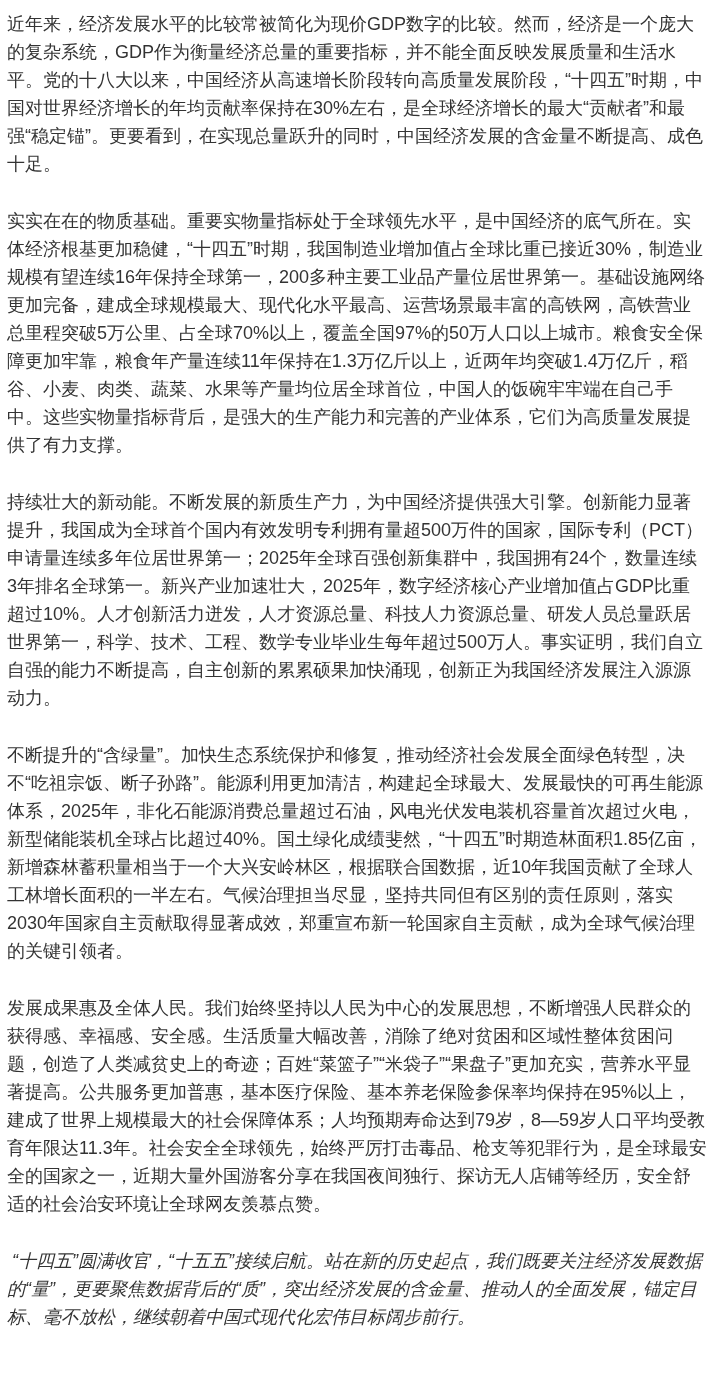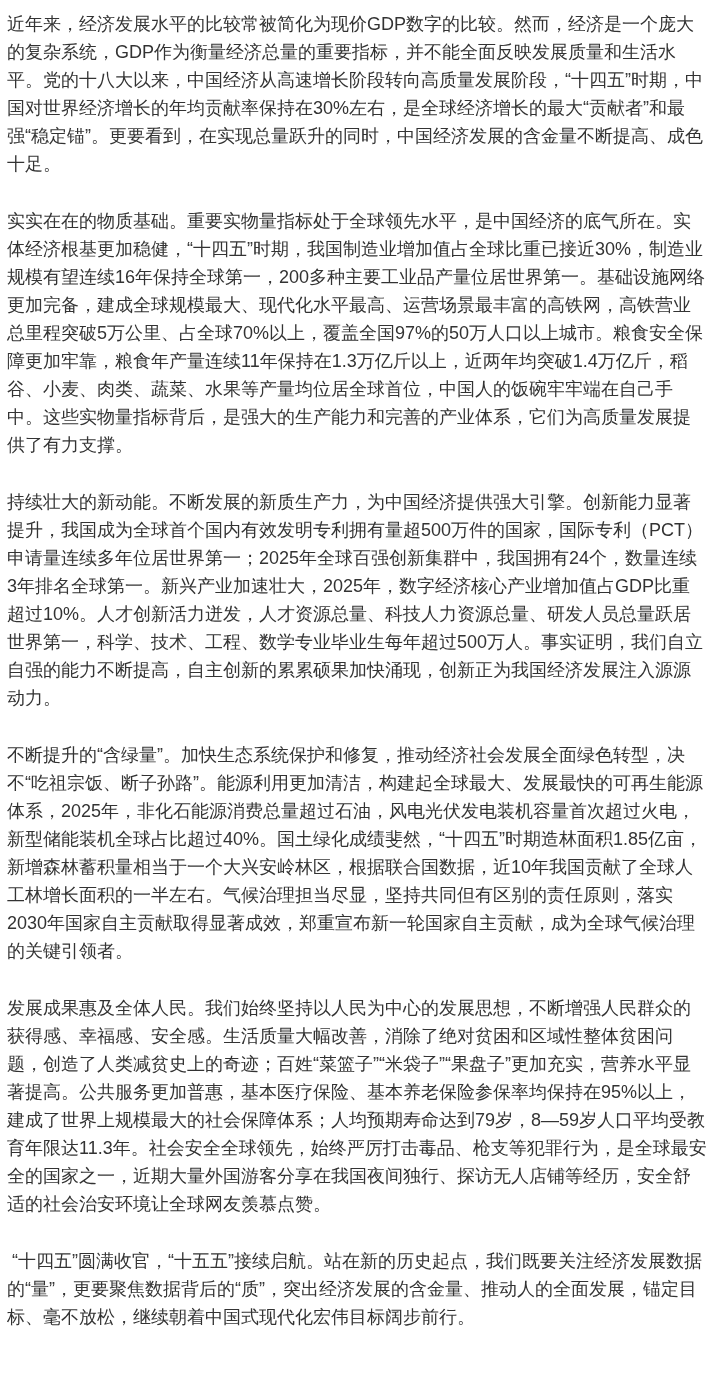--- a/index.html
+++ b/index.html
@@ -21,20 +21,21 @@
     line-height: 28px;
     text-align: left;
   }
   .article p {
     margin: 0 0 29px 0;
     white-space: pre-wrap;
     overflow-wrap: break-word;
   }
   .article p:last-child {
     margin-bottom: 0;
+    font-style: italic;
   }
 </style>
 </head>
 <body>
 
 <main class="article">
   <p>近年来，经济发展水平的比较常被简化为现价GDP数字的比较。然而，经济是一个庞大的复杂系统，GDP作为衡量经济总量的重要指标，并不能全面反映发展质量和生活水平。党的十八大以来，中国经济从高速增长阶段转向高质量发展阶段，“十四五”时期，中国对世界经济增长的年均贡献率保持在30%左右，是全球经济增长的最大“贡献者”和最强“稳定锚”。更要看到，在实现总量跃升的同时，中国经济发展的含金量不断提高、成色十足。</p>
   <p>实实在在的物质基础。重要实物量指标处于全球领先水平，是中国经济的底气所在。实体经济根基更加稳健，“十四五”时期，我国制造业增加值占全球比重已接近30%，制造业规模有望连续16年保持全球第一，200多种主要工业品产量位居世界第一。基础设施网络更加完备，建成全球规模最大、现代化水平最高、运营场景最丰富的高铁网，高铁营业总里程突破5万公里、占全球70%以上，覆盖全国97%的50万人口以上城市。粮食安全保障更加牢靠，粮食年产量连续11年保持在1.3万亿斤以上，近两年均突破1.4万亿斤，稻谷、小麦、肉类、蔬菜、水果等产量均位居全球首位，中国人的饭碗牢牢端在自己手中。这些实物量指标背后，是强大的生产能力和完善的产业体系，它们为高质量发展提供了有力支撑。</p>
   <p>持续壮大的新动能。不断发展的新质生产力，为中国经济提供强大引擎。创新能力显著提升，我国成为全球首个国内有效发明专利拥有量超500万件的国家，国际专利（PCT）申请量连续多年位居世界第一；2025年全球百强创新集群中，我国拥有24个，数量连续3年排名全球第一。新兴产业加速壮大，2025年，数字经济核心产业增加值占GDP比重超过10%。人才创新活力迸发，人才资源总量、科技人力资源总量、研发人员总量跃居世界第一，科学、技术、工程、数学专业毕业生每年超过500万人。事实证明，我们自立自强的能力不断提高，自主创新的累累硕果加快涌现，创新正为我国经济发展注入源源动力。</p>
   <p>不断提升的“含绿量”。加快生态系统保护和修复，推动经济社会发展全面绿色转型，决不“吃祖宗饭、断子孙路”。能源利用更加清洁，构建起全球最大、发展最快的可再生能源体系，2025年，非化石能源消费总量超过石油，风电光伏发电装机容量首次超过火电，新型储能装机全球占比超过40%。国土绿化成绩斐然，“十四五”时期造林面积1.85亿亩，新增森林蓄积量相当于一个大兴安岭林区，根据联合国数据，近10年我国贡献了全球人工林增长面积的一半左右。气候治理担当尽显，坚持共同但有区别的责任原则，落实2030年国家自主贡献取得显著成效，郑重宣布新一轮国家自主贡献，成为全球气候治理的关键引领者。</p>

